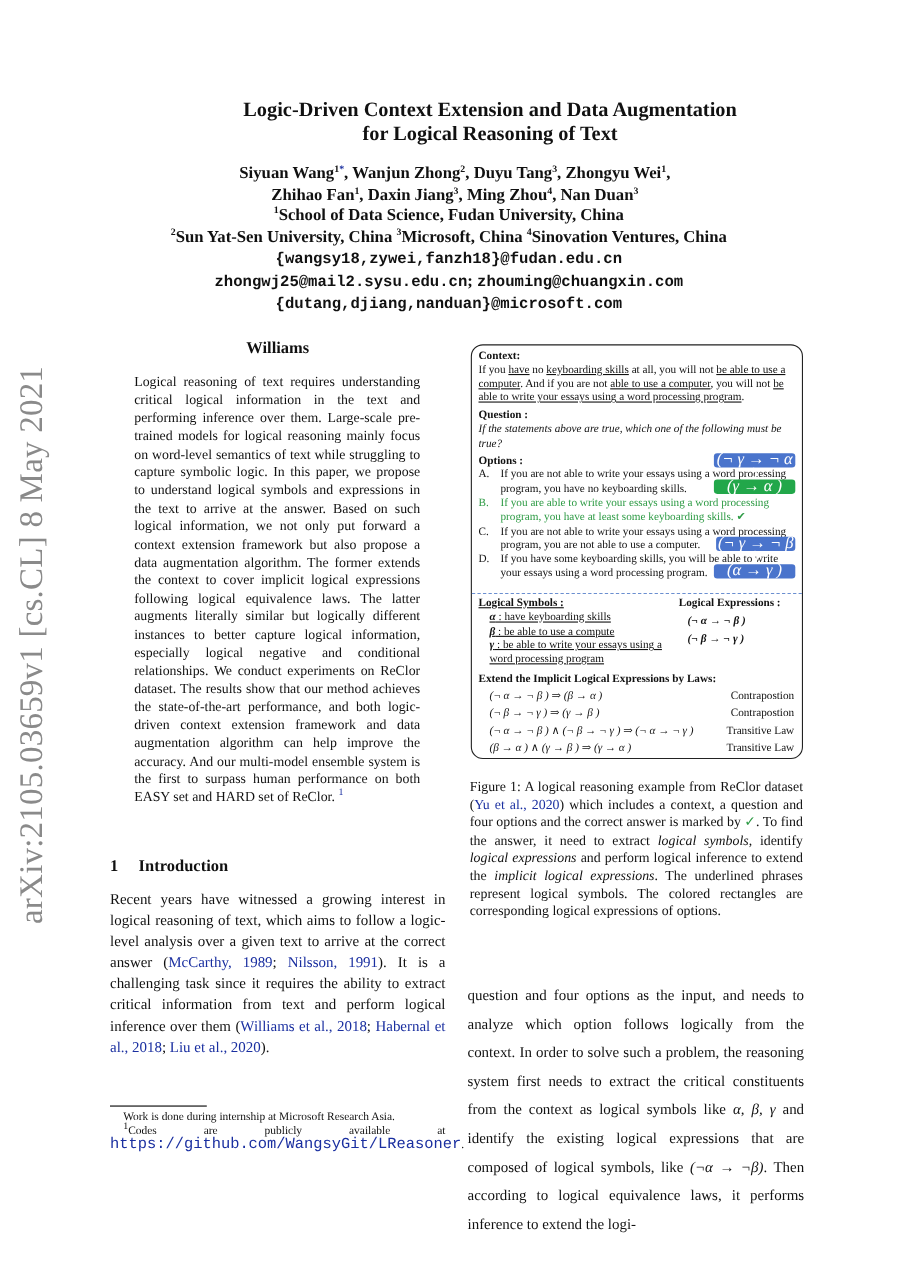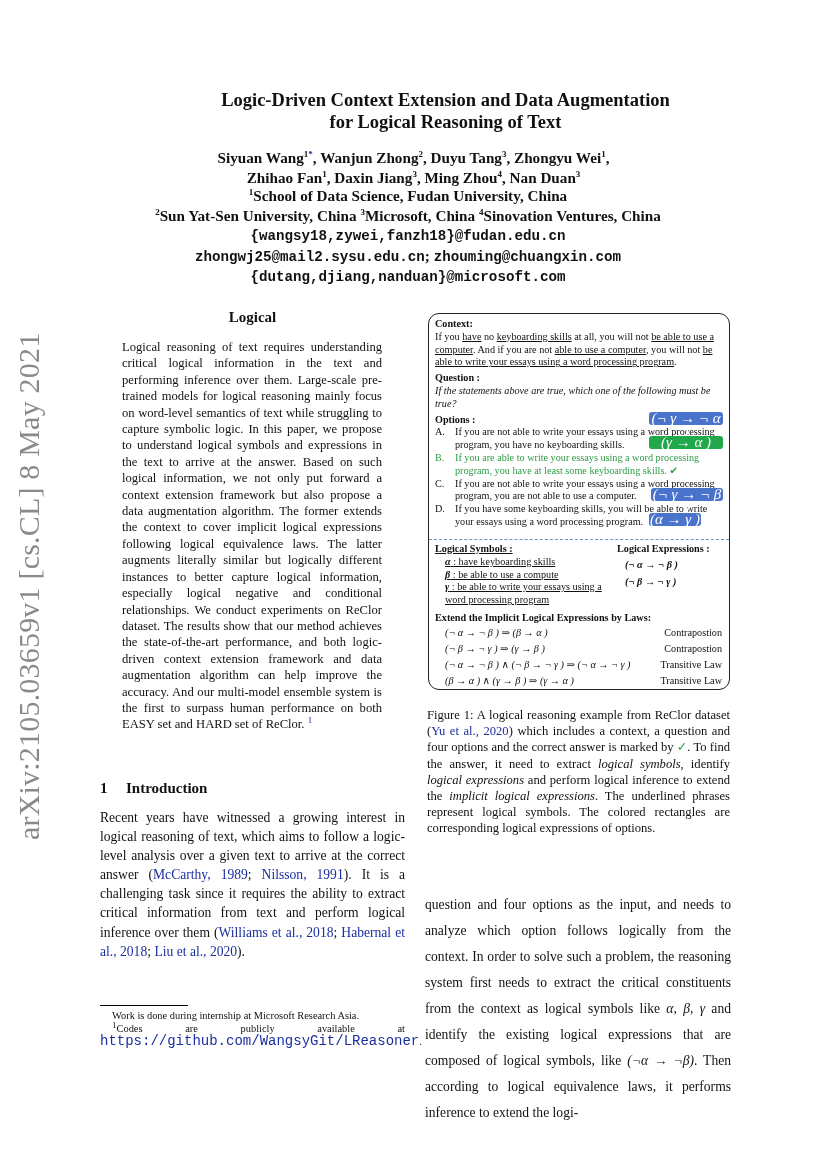--- a/index.html
+++ b/index.html
@@ -57,21 +57,21 @@
 </div>
 
 <div class="abs aff">
   <div><sup>1</sup><span>School of Data Science, Fudan University, China</span></div>
   <div><sup>2</sup><span>Sun Yat-Sen University, China </span><sup>3</sup><span>Microsoft, China </span><sup>4</sup><span>Sinovation Ventures, China</span></div>
   <div class="mono">{wangsy18,zywei,fanzh18}@fudan.edu.cn</div>
   <div><span class="mono">zhongwj25@mail2.sysu.edu.cn</span><span>; </span><span class="mono">zhouming@chuangxin.com</span></div>
   <div class="mono">{dutang,djiang,nanduan}@microsoft.com</div>
 </div>
 
-<div class="abs abstract-h">Logical</div>
+<div class="abs abstract-h">Williams</div>
 <div class="abs abstract"><span>Logical reasoning of text requires understanding critical logical information in the text and performing inference over them. Large-scale pre-trained models for logical reasoning mainly focus on word-level semantics of text while struggling to capture symbolic logic. In this paper, we propose to understand logical symbols and expressions in the text to arrive at the answer. Based on such logical information, we not only put forward a context extension framework but also propose a data augmentation algorithm. The former extends the context to cover implicit logical expressions following logical equivalence laws. The latter augments literally similar but logically different instances to better capture logical information, especially logical negative and conditional relationships. We conduct experiments on ReClor dataset. The results show that our method achieves the state-of-the-art performance, and both logic-driven context extension framework and data augmentation algorithm can help improve the accuracy. And our multi-model ensemble system is the first to surpass human performance on both EASY set and HARD set of ReClor.</span> <sup class="blue">1</sup></div>
 
 <div class="abs sec-h"><span class="num">1</span><span>Introduction</span></div>
 <div class="abs body-l">
   <p><span>Recent years have witnessed a growing interest in logical reasoning of text, which aims to follow a logic-level analysis over a given text to arrive at the correct answer (</span><a class="blue">McCarthy, 1989</a><span>; </span><a class="blue">Nilsson, 1991</a><span>). It is a challenging task since it requires the ability to extract critical information from text and perform logical inference over them (</span><a class="blue">Williams et al., 2018</a><span>; </span><a class="blue">Habernal et al., 2018</a><span>; </span><a class="blue">Liu et al., 2020</a><span>).</span></p>
 </div>
 
 <div class="abs fn-rule"></div>
 <div class="abs footnotes">
   <p>Work is done during internship at Microsoft Research Asia.</p>
@@ -87,21 +87,21 @@
     <div style="margin-top:3px;"><b>Options :</b></div>
     <div class="opt"><span class="lbl">A.</span><span>If you are not able to write your essays using a word processing program, you have no keyboarding skills.</span></div>
     <div class="opt green"><span class="lbl">B.</span><span>If you are able to write your essays using a word processing program, you have at least some keyboarding skills.</span> <span>✔</span></div>
     <div class="opt"><span class="lbl">C.</span><span>If you are not able to write your essays using a word processing program, you are not able to use a computer.</span></div>
     <div class="opt"><span class="lbl">D.</span><span>If you have some keyboarding skills, you will be able to write your essays using a word processing program.</span></div>
   </div>
 
   <div class="badge b" style="left:220px; top:98px; width:74px;">(¬ γ → ¬ α )</div>
   <div class="badge g" style="left:220px; top:122px; width:74px;">(γ → α )</div>
   <div class="badge b" style="left:222px; top:174px; width:72px;">(¬ γ → ¬ β )</div>
-  <div class="badge b" style="left:220px; top:199px; width:52px;">(α → γ )</div>
+  <div class="badge b" style="left:220px; top:199px; width:74px;">(α → γ )</div>
 
   <div class="dash"></div>
 
   <div class="inner" style="top:229px; right:auto; width:180px;text-decoration:underline;">
     <div><b>Logical Symbols :</b></div>
     <div style="padding-left:10px;"><b><i>α</i></b><span> : have keyboarding skills</span></div>
     <div style="padding-left:10px;"><b><i>β</i></b><span> : be able to use a compute</span></div>
     <div style="padding-left:10px; padding-right:8px;"><b><i>γ</i></b><span> : be able to write your essays using a word processing program</span></div>
   </div>
   <div class="inner" style="top:229px; left:188px;">

